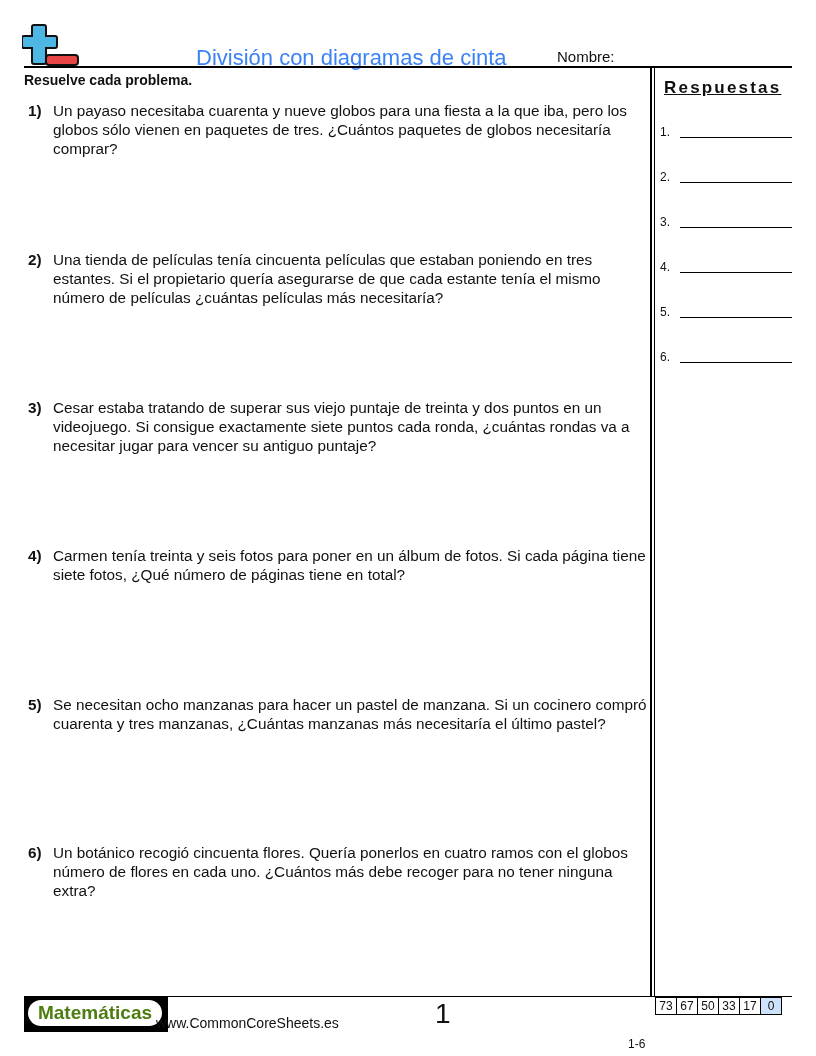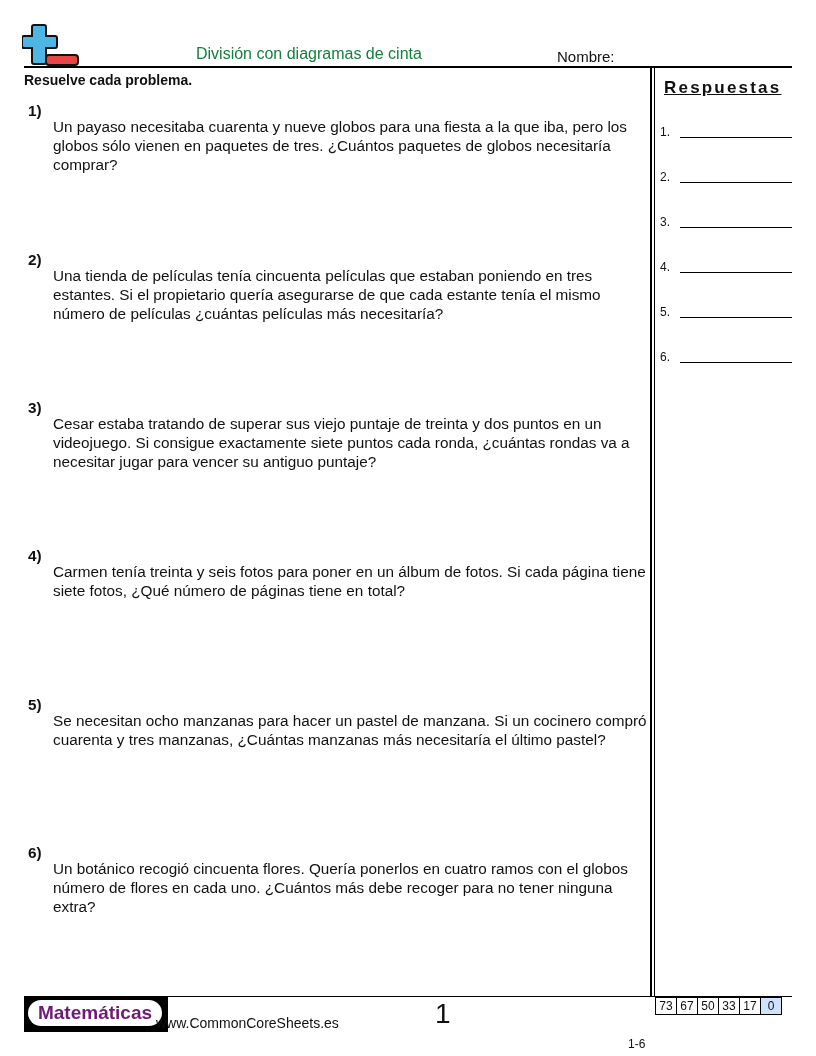--- a/index.html
+++ b/index.html
@@ -1,36 +1,36 @@
 <!DOCTYPE html>
 <html><head>
 <meta charset="utf-8">
 <style>
   html, body { margin:0; padding:0; background:#ffffff; }
   body { width:816px; height:1056px; position:relative; overflow:hidden;
          font-family:"Liberation Sans", sans-serif; color:#111; }
   .logo { position:absolute; left:22px; top:24px; width:58px; height:44px; }
-  .title { position:absolute; left:196px; top:45px; font-size:16px; color:#15803d; }
+  .title { position:absolute; left:196px; top:45px; font-size:22px; color:#3b82f6; }
   .name-label { position:absolute; left:557px; top:48px; font-size:15px; }
   .top-rule { position:absolute; left:24px; top:66px; width:768px; height:2px; background:#000; }
   .instructions { position:absolute; left:24px; top:72px; font-size:14px; font-weight:bold; }
   .divider1 { position:absolute; left:650px; top:68px; width:2px; height:928px; background:#000; }
   .divider2 { position:absolute; left:654px; top:68px; width:1px; height:928px; background:#000; }
   .answers-title { position:absolute; left:664px; top:78px; font-size:17px; font-weight:bold;
                    letter-spacing:2.2px; text-decoration:underline; }
   .ans-row { position:absolute; left:660px; width:132px; height:16px; }
   .ans-num { position:absolute; left:0; top:2px; font-size:12px; }
   .ans-line { position:absolute; left:20px; top:14px; width:112px; height:1px; background:#000; }
   .problem { position:absolute; left:28px; width:622px; font-size:15.3px; line-height:19px; }
   .pnum { position:absolute; left:0; top:0; font-weight:bold; }
-  .ptext { margin-left:25px; display:block;margin-top:16px; }
+  .ptext { margin-left:25px; display:block; }
   .bottom-rule { position:absolute; left:24px; top:996px; width:768px; height:1px; background:#000; }
   .brand-box { position:absolute; left:24px; top:996px; width:144px; height:36px; background:#000; }
   .brand-pill { position:absolute; left:4px; top:4px; width:134px; height:26px; background:#fff;
-                border-radius:14px; font-weight:bold; font-size:19px; line-height:26px; text-align:center; color:#701a75; }
+                border-radius:14px; font-weight:bold; font-size:19px; line-height:26px; text-align:center; color:#4d7c0f; }
   .site { position:absolute; left:156px; top:1015px; font-size:14px; }
   .page-num { position:absolute; left:435px; top:998px; font-size:28px; }
   .range { position:absolute; left:628px; top:998px; font-size:12px;margin-top:39px; }
   .scores { position:absolute; left:656px; top:997px; display:flex; }
   .score { width:20px; height:16px; border:1px solid #000; margin-left:-1px; font-size:12px;
            line-height:16px; text-align:center; }
   .score.hl { background:#cfe2fb; }
 </style>
 </head>
 <body>

